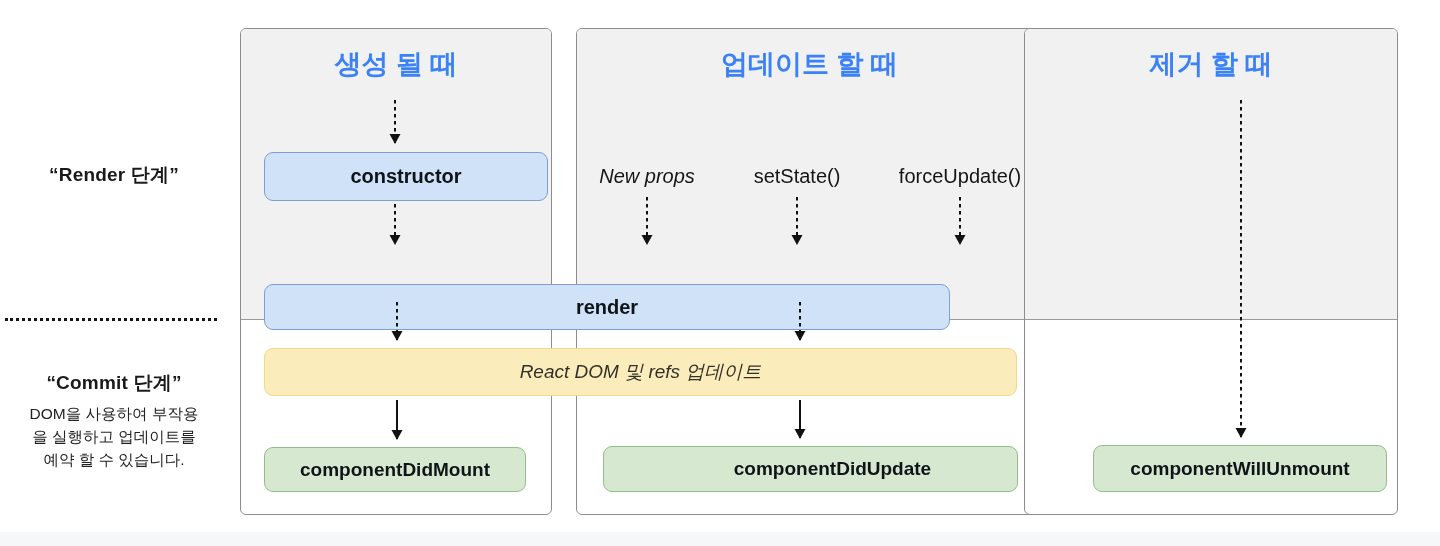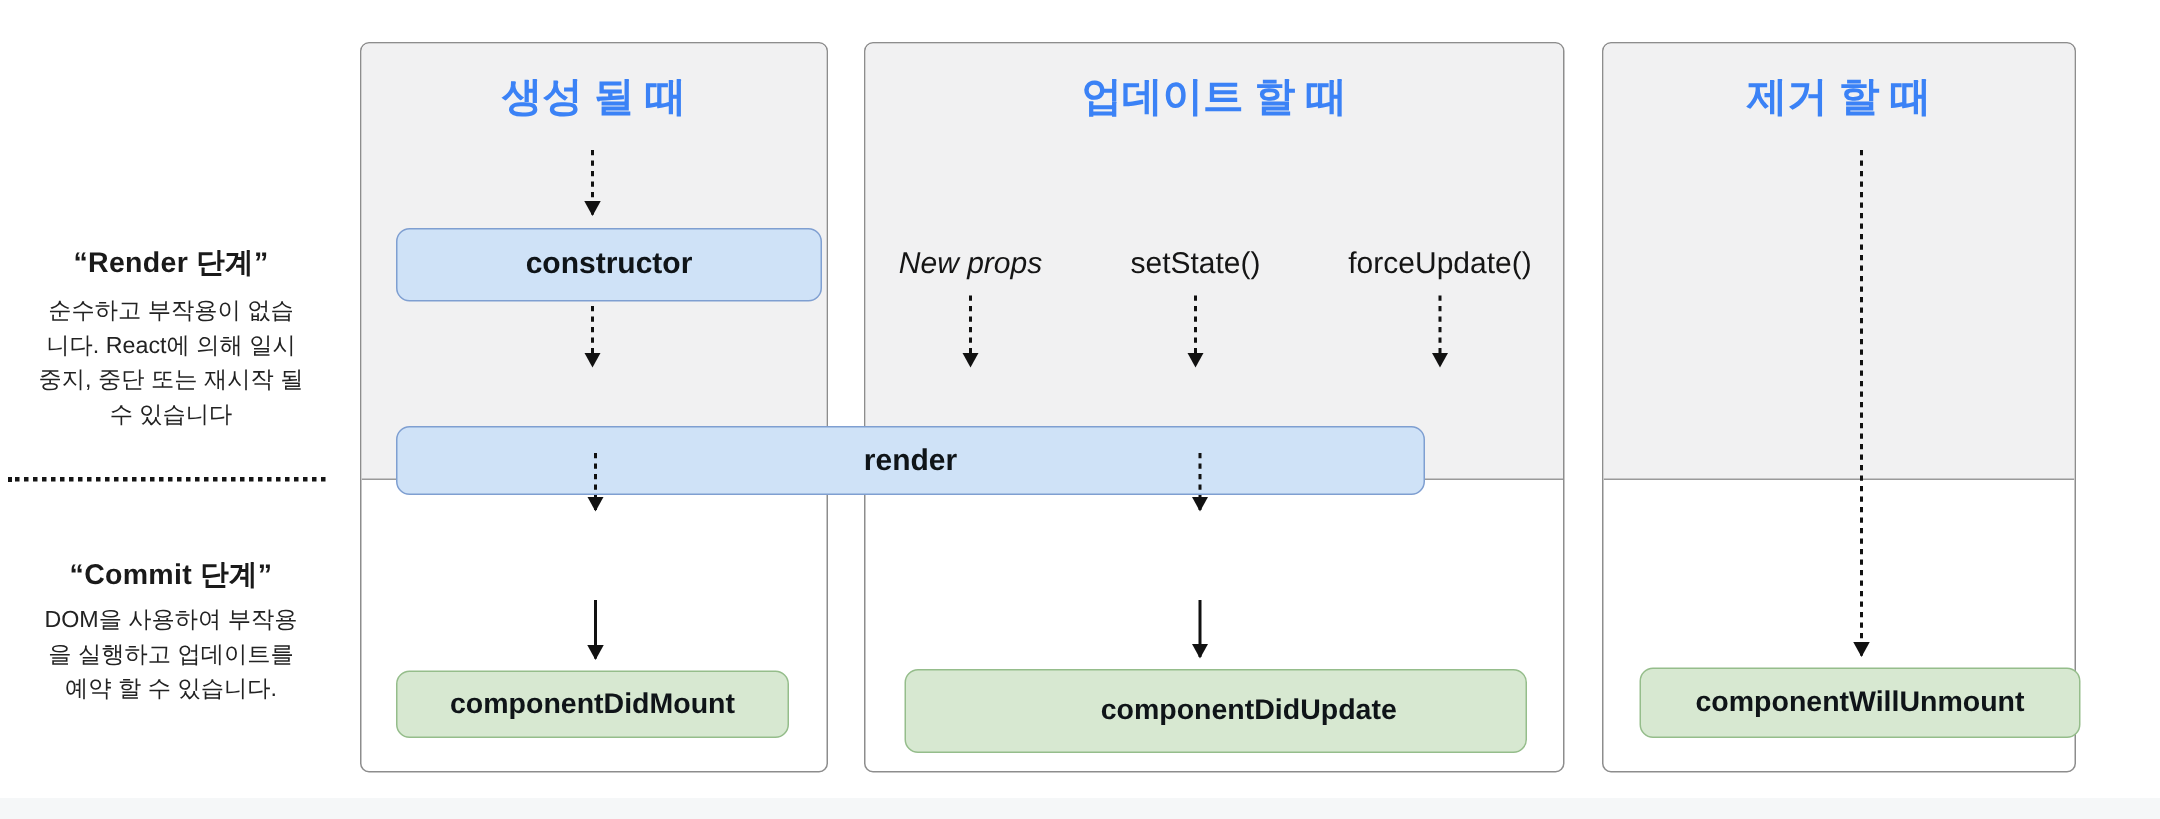--- a/index.html
+++ b/index.html
@@ -25,21 +25,21 @@
   .phase-desc.render{top:196px;}
   .phase-desc.commit{top:402px;}
   .dotted-divider{position:absolute;left:5px;top:318px;width:212px;height:0;
     border-top:3px dotted #151515;}
 
   
   .col{position:absolute;top:28px;height:487px;background:#ffffff;
     border:1.6px solid var(--panel-border);border-radius:6px;overflow:hidden;}
   .col-mount{left:240px;width:312px;}
   .col-update{left:576px;width:467px;}
-  .col-unmount{left:1068px;width:316px;}
+  .col-unmount{left:1024px;width:374px;}
   .col .gray-band{position:absolute;left:0;top:0;right:0;height:291px;
     background:var(--panel-bg);border-bottom:1.6px solid #9a9a9a;}
   .col-header{position:absolute;left:0;right:0;top:17px;text-align:center;
     font-size:27px;font-weight:600;color:#3b82f6;}
 
   
   .trigger{position:absolute;top:165px;font-size:20px;color:#151515;
     transform:translateX(-50%);white-space:nowrap;}
   .trigger.italic{font-style:italic;}
   .t-newprops{left:647px;}
@@ -50,40 +50,36 @@
   .node{position:absolute;display:flex;align-items:center;justify-content:center;
     border-radius:9px;font-weight:bold;font-size:20px;color:#0f1418;z-index:3;}
   .node.blue{background:var(--blue-fill);border:1.6px solid var(--blue-border);}
   .node.yellow{background:var(--yellow-fill);border:1.6px solid var(--yellow-border);
     font-weight:normal;font-style:italic;font-size:19px;color:#33302a;}
   .node.green{background:var(--green-fill);border:1.6px solid var(--green-border);font-size:19px;text-align:right;}
   .n-constructor{left:264px;top:152px;width:284px;height:49px;}
   .n-render{left:264px;top:252px;width:686px;height:46px;margin-top:32px;}
   .n-reactdom{left:264px;top:348px;width:753px;height:48px;}
   .n-didmount{left:264px;top:447px;width:262px;height:45px;}
-  .n-didupdate{left:603px;top:446px;width:415px;height:56px;padding-left:44px;}
+  .n-didupdate{left:603px;top:446px;width:415px;height:46px;padding-left:44px;}
   .n-willunmount{left:1093px;top:445px;width:294px;height:47px;}
 
   
   .arrows{position:absolute;left:0;top:0;width:1440px;height:546px;z-index:4;pointer-events:none;}
 
   
   .footer-strip{position:absolute;left:0;bottom:0;width:1440px;height:14px;background:var(--footer-strip);}
 </style>
 </head>
 <body>
 
 <div class="stage">
 
   <aside class="left-panel">
     <div class="phase-title render">“Render 단계”</div>
-    <p class="phase-desc render">순수하고 부작용이 없습
-니다. React에 의해 일시
-중지, 중단 또는 재시작 될
-수 있습니다</p>
     <div class="dotted-divider"></div>
     <div class="phase-title commit">“Commit 단계”</div>
     <p class="phase-desc commit">DOM을 사용하여 부작용
 을 실행하고 업데이트를
 예약 할 수 있습니다.</p>
   </aside>
 
   <section class="col col-mount">
     <div class="gray-band"></div>
     <h2 class="col-header">생성 될 때</h2>
@@ -98,20 +94,21 @@
     <div class="gray-band"></div>
     <h2 class="col-header">제거 할 때</h2>
   </section>
 
   <span class="trigger italic t-newprops">New props</span>
   <span class="trigger t-setstate">setState()</span>
   <span class="trigger t-forceupdate">forceUpdate()</span>
 
   <div class="node blue n-constructor">constructor</div>
   <div class="node blue n-render">render</div>
+  <div class="node yellow n-reactdom">React DOM 및 refs 업데이트</div>
   <div class="node green n-didmount">componentDidMount</div>
   <div class="node green n-didupdate">componentDidUpdate</div>
   <div class="node green n-willunmount">componentWillUnmount</div>
 
   <svg class="arrows" viewBox="0 0 1440 546" xmlns="http://www.w3.org/2000/svg">
     <defs>
       <marker id="ah" markerUnits="userSpaceOnUse" markerWidth="12" markerHeight="12" viewBox="0 0 12 12" refX="9" refY="6" orient="auto">
         <path d="M0,0.5 L10,6 L0,11.5 z" fill="#111111"></path>
       </marker>
     </defs>

